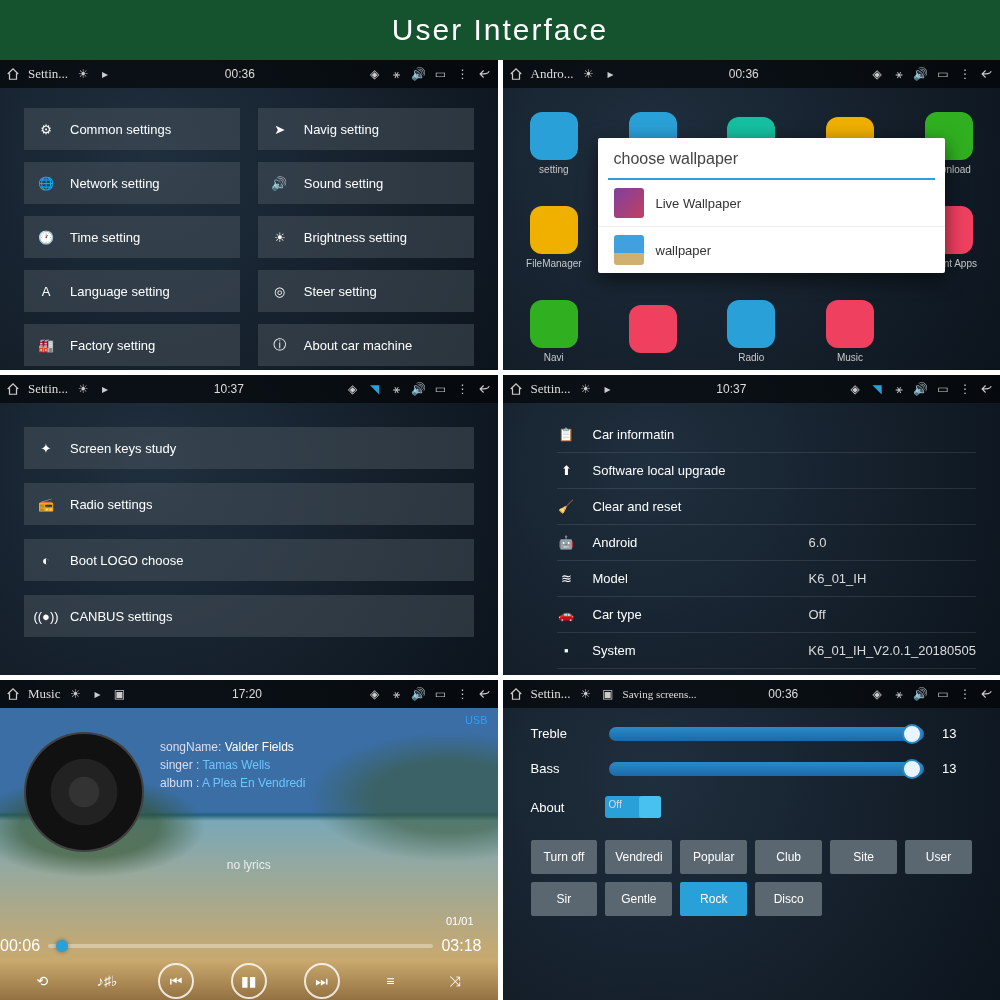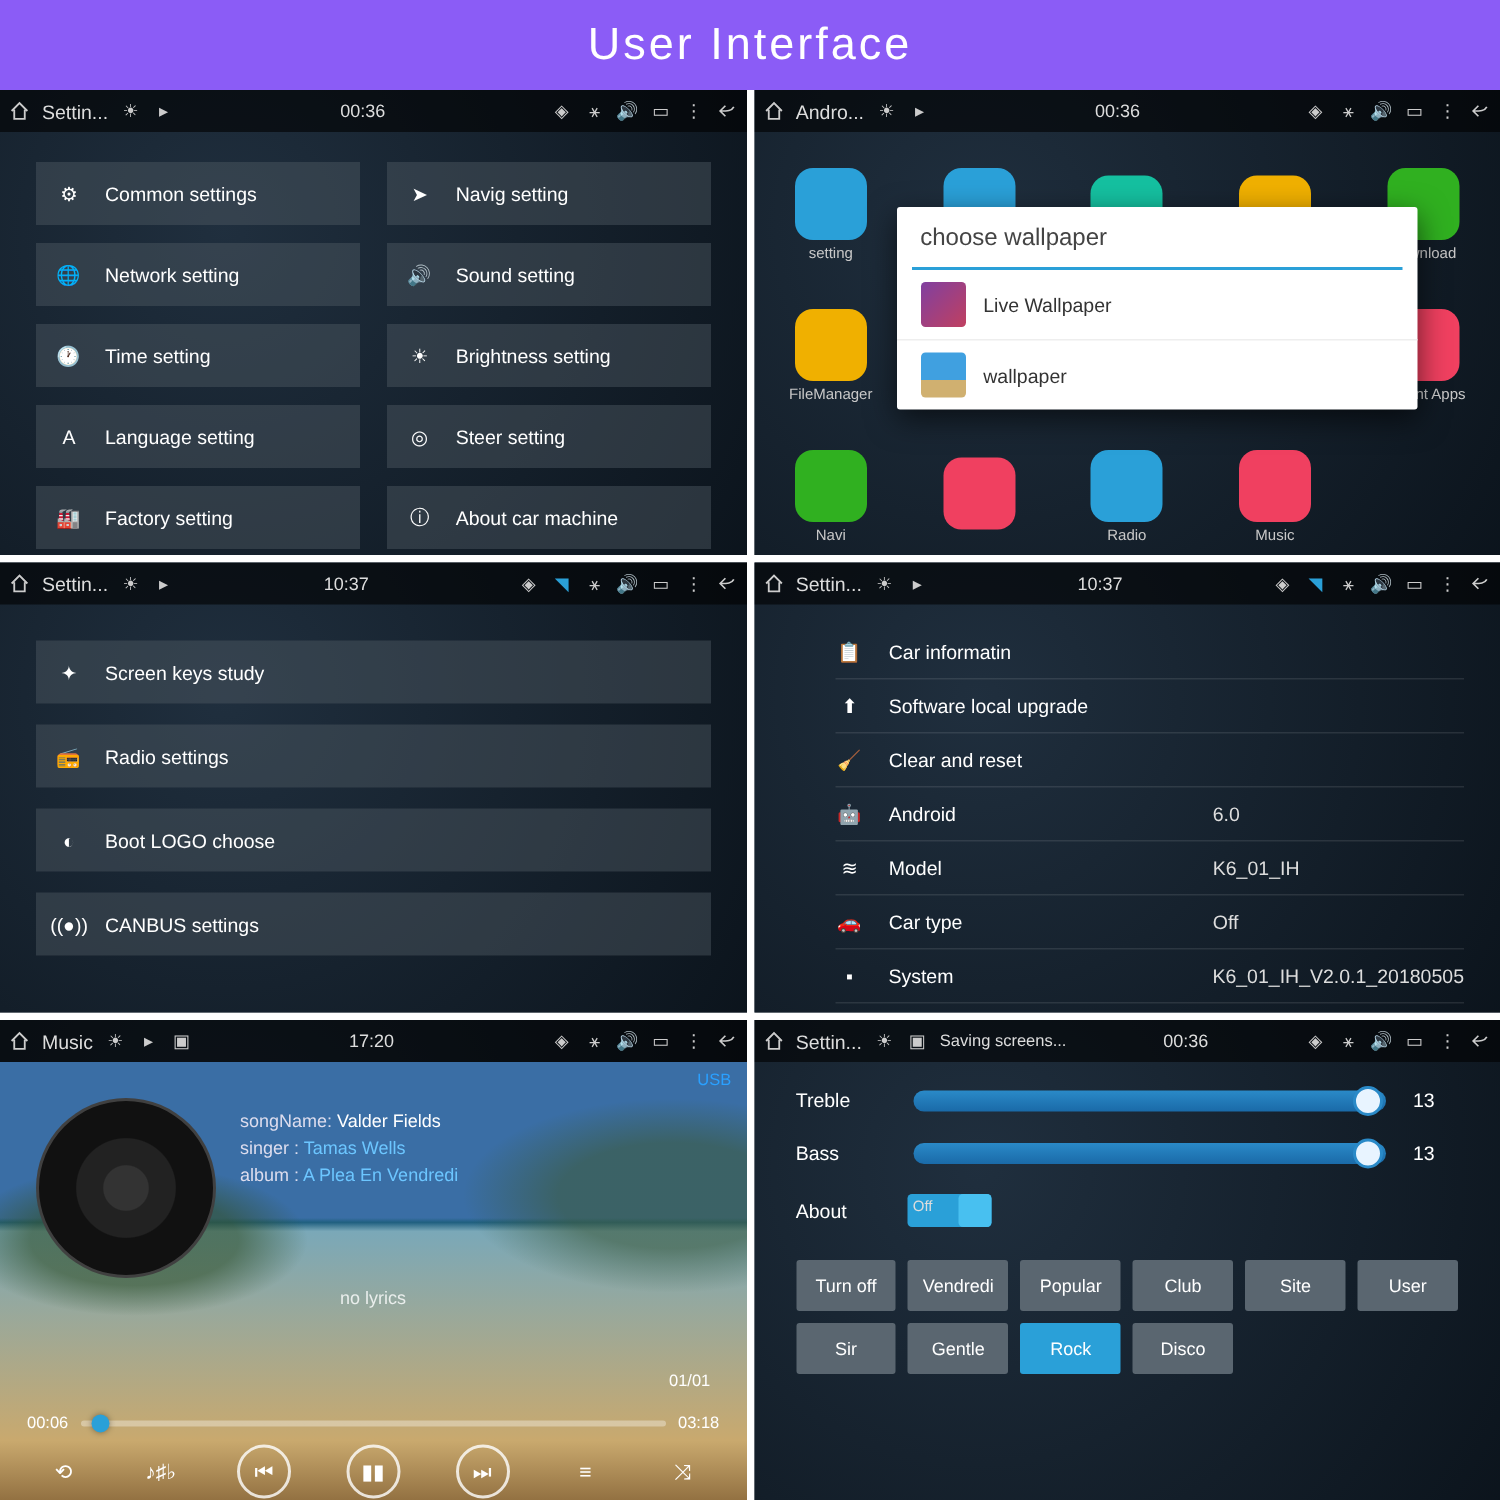--- a/index.html
+++ b/index.html
@@ -1,23 +1,23 @@
 <!DOCTYPE html>
 <html><head>
 <meta charset="utf-8">
 <style>
   * { box-sizing: border-box; margin: 0; padding: 0; }
   body { width: 1000px; height: 1000px; background: #fff; font-family: Arial, sans-serif; overflow: hidden; color: #fff; }
-  .title-bar { height: 60px; background: #8b5cf6; color: #fff; font-size: 30px; display: flex; align-items: center; justify-content: center; letter-spacing: 2px; font-weight: 300; }
+  .title-bar { height: 60px; background: #14532d; color: #fff; font-size: 30px; display: flex; align-items: center; justify-content: center; letter-spacing: 2px; font-weight: 300; }
   .grid { display: grid; grid-template-columns: 1fr 1fr; grid-template-rows: 310px 300px 325px; gap: 5px; background: #fff; }
   .panel { background: #1a2632; position: relative; overflow: hidden; background-image: radial-gradient(circle at 30% 30%, rgba(40,60,80,0.4), rgba(10,18,26,0.9)); }
   .topbar { height: 28px; background: rgba(0,0,0,0.6); display: flex; align-items: center; padding: 0 6px; font-size: 12px; gap: 8px; color: #ddd; }
   .topbar .spacer { flex: 1; }
   .topbar .ico { width: 14px; height: 14px; display: inline-flex; align-items: center; justify-content: center; font-size: 12px; color: #ccc; }
-  .tb-label { font-size: 13px; }
+  .tb-label { font-size: 13px; font-family: Liberation Serif, serif; }
   .tb-clock { font-size: 12px; }
   .back-ico { width: 20px; height: 20px; }
 
   
   .settings-grid { display: grid; grid-template-columns: 1fr 1fr; gap: 12px 18px; padding: 20px 24px; }
   .settings-grid.single { grid-template-columns: 1fr; gap: 14px; padding: 24px; }
   .set-item { background: rgba(80,90,100,0.45); height: 42px; display: flex; align-items: center; gap: 14px; padding: 0 12px; font-size: 13px; }
   .set-item .sicon { width: 20px; height: 20px; display: flex; align-items: center; justify-content: center; }
 
   
@@ -41,21 +41,21 @@
   
   .music-body { position: relative; height: calc(100% - 28px); background: linear-gradient(#3a6ea5 0%, #3a6ea5 35%, #206080 36%, #7aa8b8 38%, #c9a96e 85%, #8c6a3c 100%); }
   .music-overlay { position:absolute; inset:0; background: radial-gradient(ellipse at 18% 40%, rgba(50,80,40,0.6) 0 12%, transparent 20%), radial-gradient(ellipse at 90% 30%, rgba(60,90,60,0.6) 0 12%, transparent 22%); }
   .vinyl { position:absolute; left:24px; top:24px; width:120px; height:120px; border-radius:50%; background: radial-gradient(circle, #333 0 18%, #222 19% 40%, #111 41% 100%); border:2px solid rgba(255,255,255,0.2); }
   .track-meta { position:absolute; left:160px; top:30px; font-size:12px; line-height:18px; color:#fff; }
   .track-meta .k { color:#dde; }
   .track-meta .v { color:#6cc6ff; }
   .nolyrics { position:absolute; left:0; right:0; top:150px; text-align:center; font-size:12px; color:rgba(255,255,255,0.8);}
   .track-idx { position:absolute; right:24px; bottom:78px; font-size:11px; color:#fff; }
   .usb-tag { position:absolute; right:10px; top:6px; font-size:11px; color:#2aa0ff; }
-  .progress-row { position:absolute; left:0; right:0; bottom:50px; display:flex; align-items:center; gap:8px; padding:0 18px; font-size:11px; color:#fff;}
+  .progress-row { position:absolute; left:0; right:16px; bottom:50px; display:flex; align-items:center; gap:8px; padding:0 0; font-size:16px; color:#fff;}
   .pbar { flex:1; height:4px; background: rgba(255,255,255,0.35); position:relative; border-radius:2px;}
   .pbar .knob { position:absolute; left:2%; top:-4px; width:12px; height:12px; border-radius:50%; background:#2aa0d8; box-shadow:0 0 4px rgba(0,0,0,0.4);}
   .controls-row { position:absolute; left:0; right:0; bottom:6px; display:flex; justify-content:space-around; align-items:center; padding:0 10px; }
   .cbtn { width:36px; height:36px; border:2px solid rgba(255,255,255,0.8); border-radius:50%; display:flex; align-items:center; justify-content:center; color:#fff; font-size:14px; }
   .cbtn.sm { border:none; width:28px; height:28px; }
 
   
   .eq-body { padding: 18px 28px; font-size:13px; }
   .slider-row { display:flex; align-items:center; gap:18px; margin-bottom:20px; }
   .slider-row .sl-label { width:60px; }

